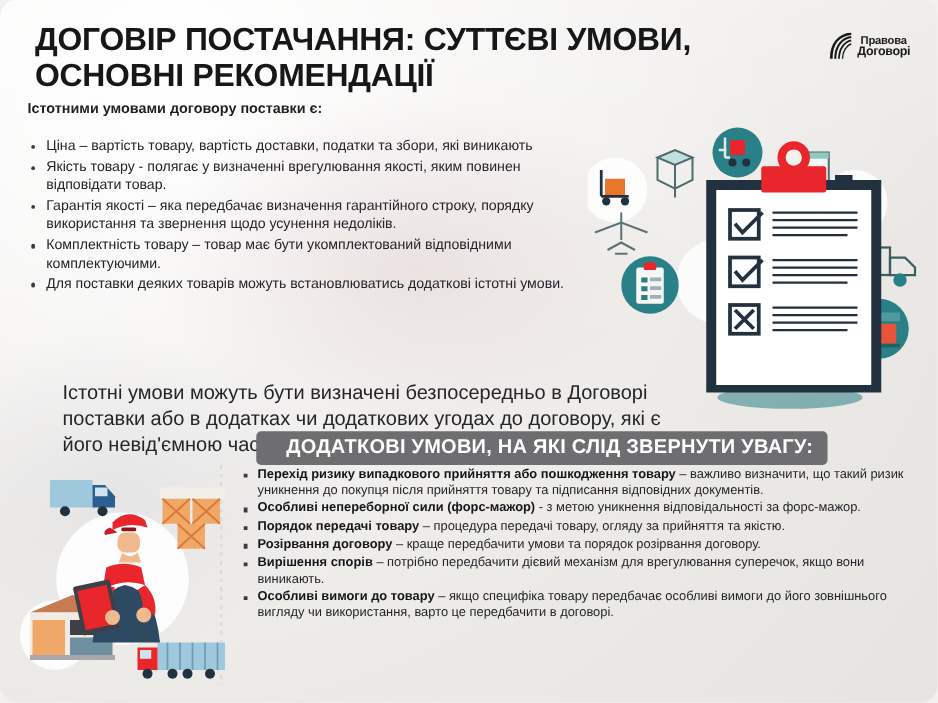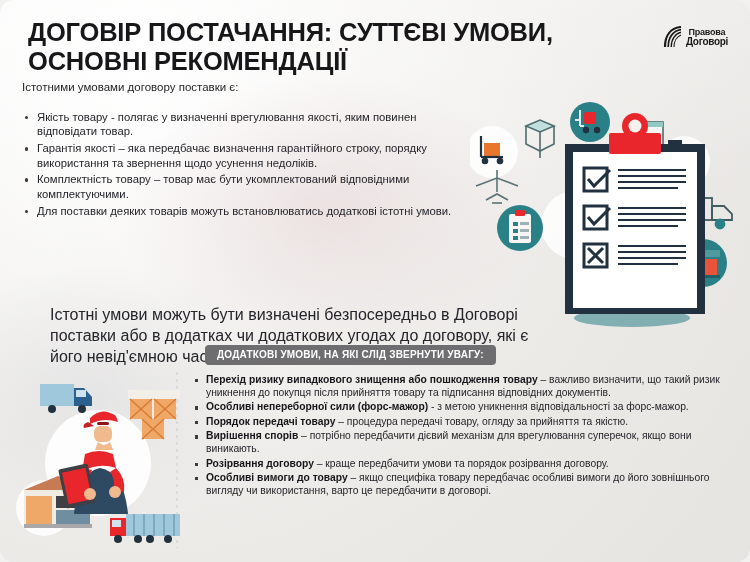--- a/index.html
+++ b/index.html
@@ -37,21 +37,21 @@
     position:absolute;right:0;top:8px;display:flex;align-items:center;gap:4px;
   }
   .logo-mark{width:20px;height:22px;flex:0 0 auto;}
   .logo-text{display:flex;flex-direction:column;line-height:1;}
   .logo-l1{font-size:9px;font-weight:bold;color:#1a1a1a;letter-spacing:-0.2px;text-align:center;}
   .logo-l2{font-size:10px;font-weight:bold;color:#1a1a1a;letter-spacing:-0.3px;}
 
   
   .intro{
     position:absolute;left:22px;top:81px;
-    font-size:11.5px;font-weight:normal;color:#1f1f22;
+    font-size:11.5px;font-weight:bold;color:#1f1f22;
   }
 
   
   .main-list{
     position:absolute;left:22px;top:110px;width:452px;
     margin:0;padding:0;list-style:none;
   }
   .main-list li{
     position:relative;padding-left:15px;margin-bottom:2.5px;
     font-size:11.3px;line-height:1.27;color:#24242a;
@@ -64,22 +64,22 @@
   
   .closing{
     position:absolute;left:22px;top:305px;width:490px;
     font-size:16px;line-height:1.3;color:#24242a;margin-left:28px;
   }
 
   
   .section-bar{
     position:absolute;left:205px;top:345px;
     background:#6e6e71;color:#ffffff;
-    padding:4px 12px 5px 12px;border-radius:4px;
-    font-size:10px;font-weight:bold;letter-spacing:.2px;
+    padding:4px 12px 5px 24px;border-radius:4px;
+    font-size:16px;font-weight:bold;letter-spacing:.2px;
     text-transform:uppercase;white-space:nowrap;text-align:center;
   }
 
   
   .sec-list{
     position:absolute;left:192px;top:374px;width:548px;
     margin:0;padding:0;list-style:none;
   }
   .sec-list li{
     position:relative;padding-left:14px;margin-bottom:1.5px;
@@ -126,38 +126,39 @@
       <span class="logo-text">
         <span class="logo-l1">Правова</span>
         <span class="logo-l2">Договорі</span>
       </span>
     </div>
   </div>
 
   <div class="intro">Істотними умовами договору поставки є:</div>
 
   <ul class="main-list">
+    <li>Ціна – вартість товару, вартість доставки, податки та збори, які виникають</li>
     <li>Якість товару - полягає у визначенні врегулювання якості, яким повинен відповідати товар.</li>
     <li>Гарантія якості – яка передбачає визначення гарантійного строку, порядку використання та звернення щодо усунення недоліків.</li>
     <li>Комплектність товару – товар має бути укомплектований відповідними комплектуючими.</li>
     <li>Для поставки деяких товарів можуть встановлюватись додаткові істотні умови.</li>
   </ul>
 
   <div class="closing">Істотні умови можуть бути визначені безпосередньо в Договорі поставки або в додатках чи додаткових угодах до договору, які є його невід'ємною частиною.</div>
 
   <div class="section-bar">ДОДАТКОВІ УМОВИ, НА ЯКІ СЛІД ЗВЕРНУТИ УВАГУ:</div>
 
   <div class="dotted-sep"></div>
 
   <ul class="sec-list">
-    <li><b>Перехід ризику випадкового знищення або пошкодження товару</b><span> – важливо визначити, що такий ризик уникнення до покупця після прийняття товару та підписання відповідних документів.</span></li>
+    <li><b>Перехід ризику випадкового прийняття або пошкодження товару</b><span> – важливо визначити, що такий ризик уникнення до покупця після прийняття товару та підписання відповідних документів.</span></li>
     <li><b>Особливі непереборної сили (форс-мажор)</b><span> - з метою уникнення відповідальності за форс-мажор.</span></li>
     <li><b>Порядок передачі товару</b><span> – процедура передачі товару, огляду за прийняття та якістю.</span></li>
+    <li><b>Розірвання договору</b><span> – краще передбачити умови та порядок розірвання договору.</span></li>
     <li><b>Вирішення спорів</b><span> – потрібно передбачити дієвий механізм для врегулювання суперечок, якщо вони виникають.</span></li>
-    <li><b>Розірвання договору</b><span> – краще передбачити умови та порядок розірвання договору.</span></li>
     <li><b>Особливі вимоги до товару</b><span> – якщо специфіка товару передбачає особливі вимоги до його зовнішнього вигляду чи використання, варто це передбачити в договорі.</span></li>
   </ul>
 
   <div class="clip-art">
     <svg width="280" height="230" viewBox="0 0 280 230">
 
       <circle cx="22" cy="52" r="26" fill="#ffffff" opacity=".85"></circle>
       <circle cx="105" cy="125" r="34" fill="#ffffff" opacity=".8"></circle>
       <circle cx="214" cy="62" r="26" fill="#ffffff" opacity=".8"></circle>
 

